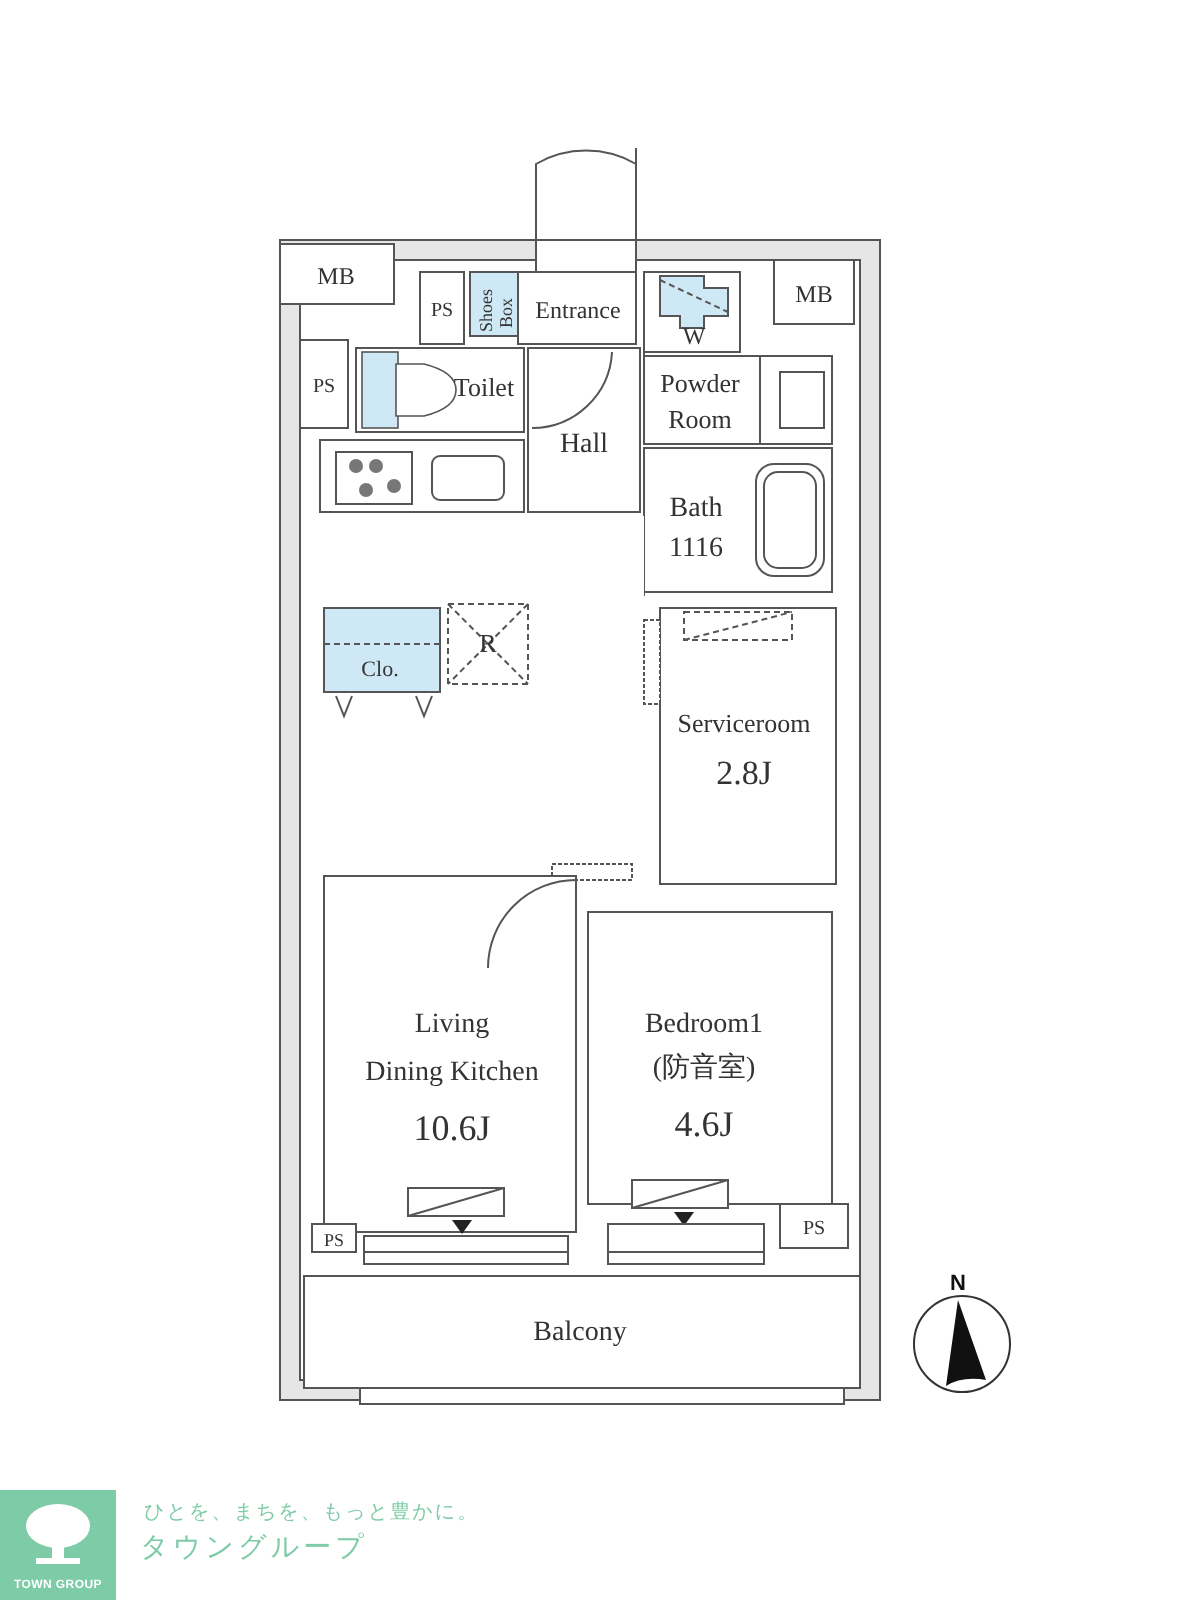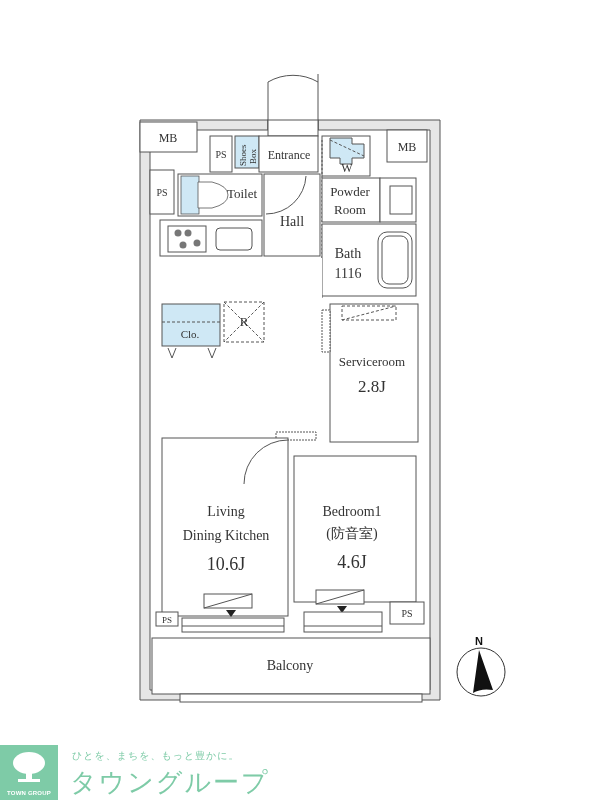--- a/index.html
+++ b/index.html
@@ -4,21 +4,21 @@
 <style>
   html, body { margin: 0; padding: 0; background: #ffffff; }
   body { width: 600px; height: 800px; position: relative; overflow: hidden; font-family: "Liberation Serif", "DejaVu Serif", serif; }
   #plan { position: absolute; left: 0; top: 0; }
   .lbl { font-family: "Liberation Serif", "DejaVu Serif", serif; fill: #333; }
   .logo { position: absolute; left: 0; top: 745px; width: 280px; height: 55px; }
   .logo-box { position: absolute; left: 0; top: 0; width: 58px; height: 55px; background: #7ecba7; }
   .logo-box .tree { position: absolute; left: 12px; top: 6px; width: 34px; height: 32px; }
   .logo-box .brand-en { position: absolute; left: 0; width: 58px; bottom: 4px; text-align: center; color: #fff; font-family: "Liberation Sans", sans-serif; font-size: 6px; font-weight: bold; letter-spacing: 0.2px; }
   .slogan { position: absolute; left: 72px; top: 4px; color: #7ecba7; font-family: "DejaVu Sans", sans-serif; font-size: 10px; letter-spacing: 1px; }
-  .brand-jp { position: absolute; left: 70px; top: 20px; color: #7ecba7; font-family: Liberation Sans, sans-serif; font-size: 26px; letter-spacing: 2px; }
+  .brand-jp { position: absolute; left: 70px; top: 20px; color: #7ecba7; font-family: Liberation Sans, sans-serif; font-size: 14px; letter-spacing: 2px; }
 </style>
 </head>
 <body>
 
 <svg id="plan" width="600" height="740" viewBox="0 0 600 740" xmlns="http://www.w3.org/2000/svg">
 
   <g fill="#e6e6e6" stroke="#555" stroke-width="1">
     <path d="M140 120 H268 V130 H318 V120 H440 V700 H140 Z M150 130 V690 H430 V130 Z" fill-rule="evenodd"></path>
   </g>
 

